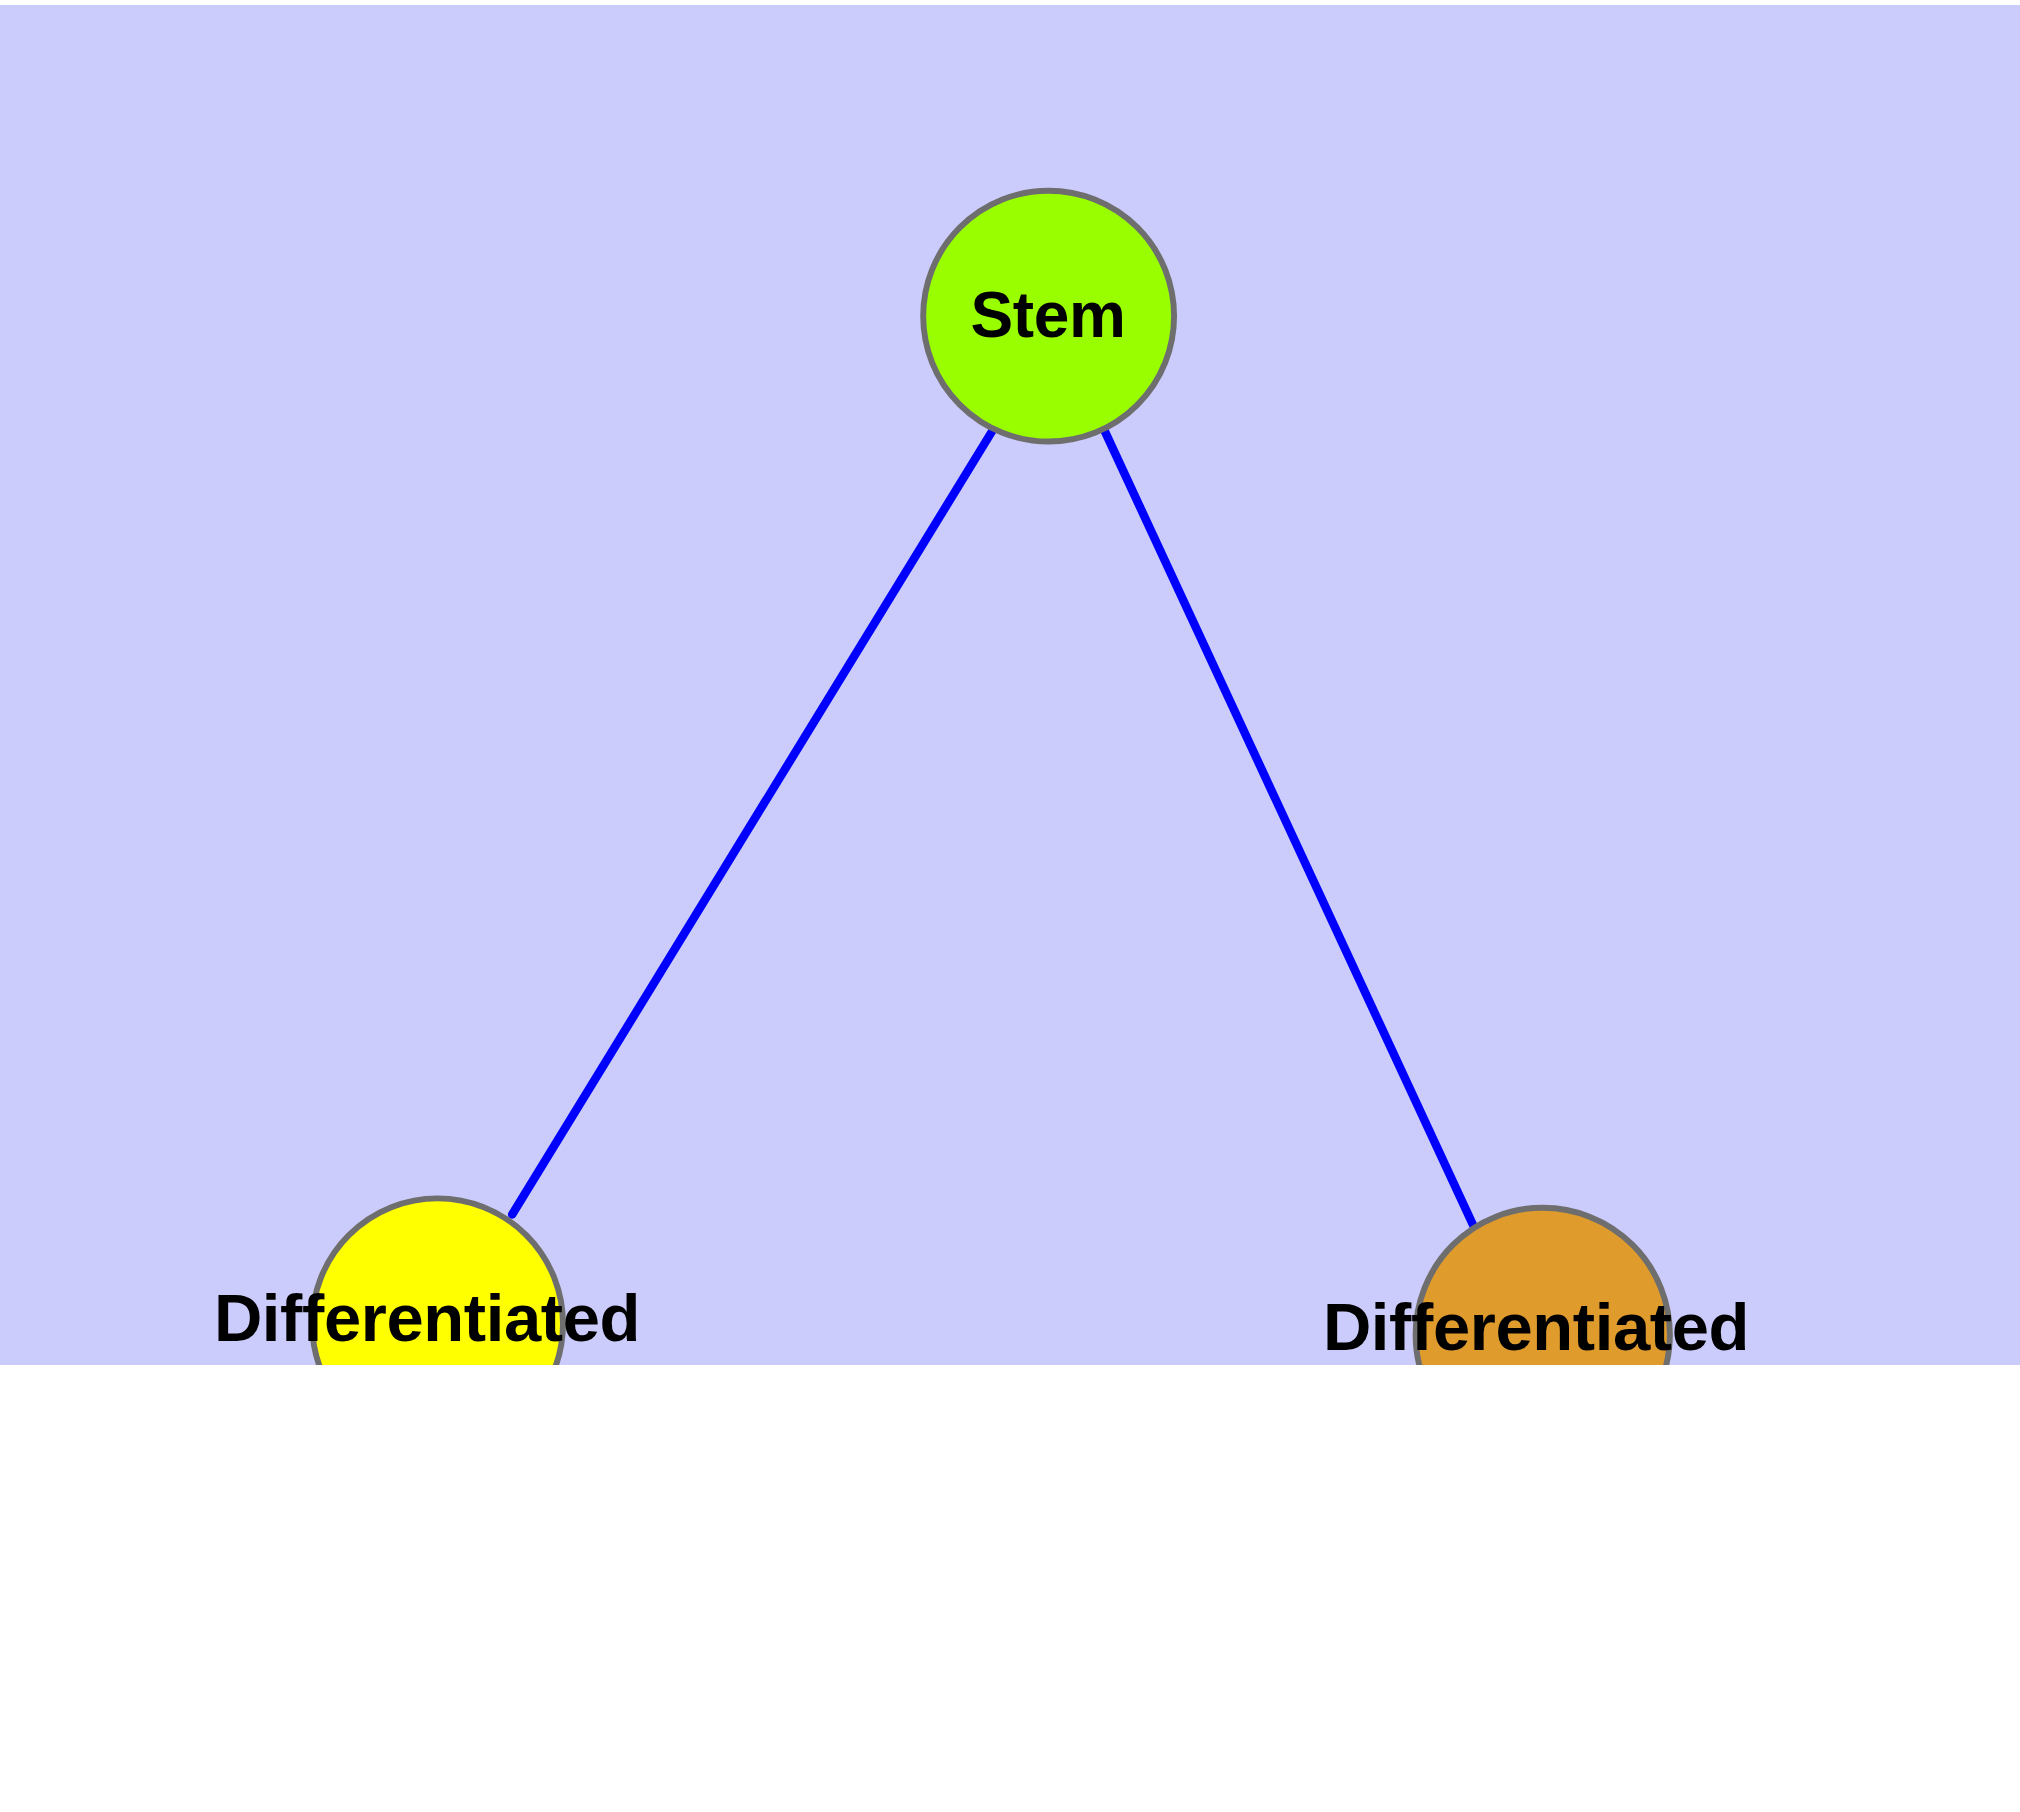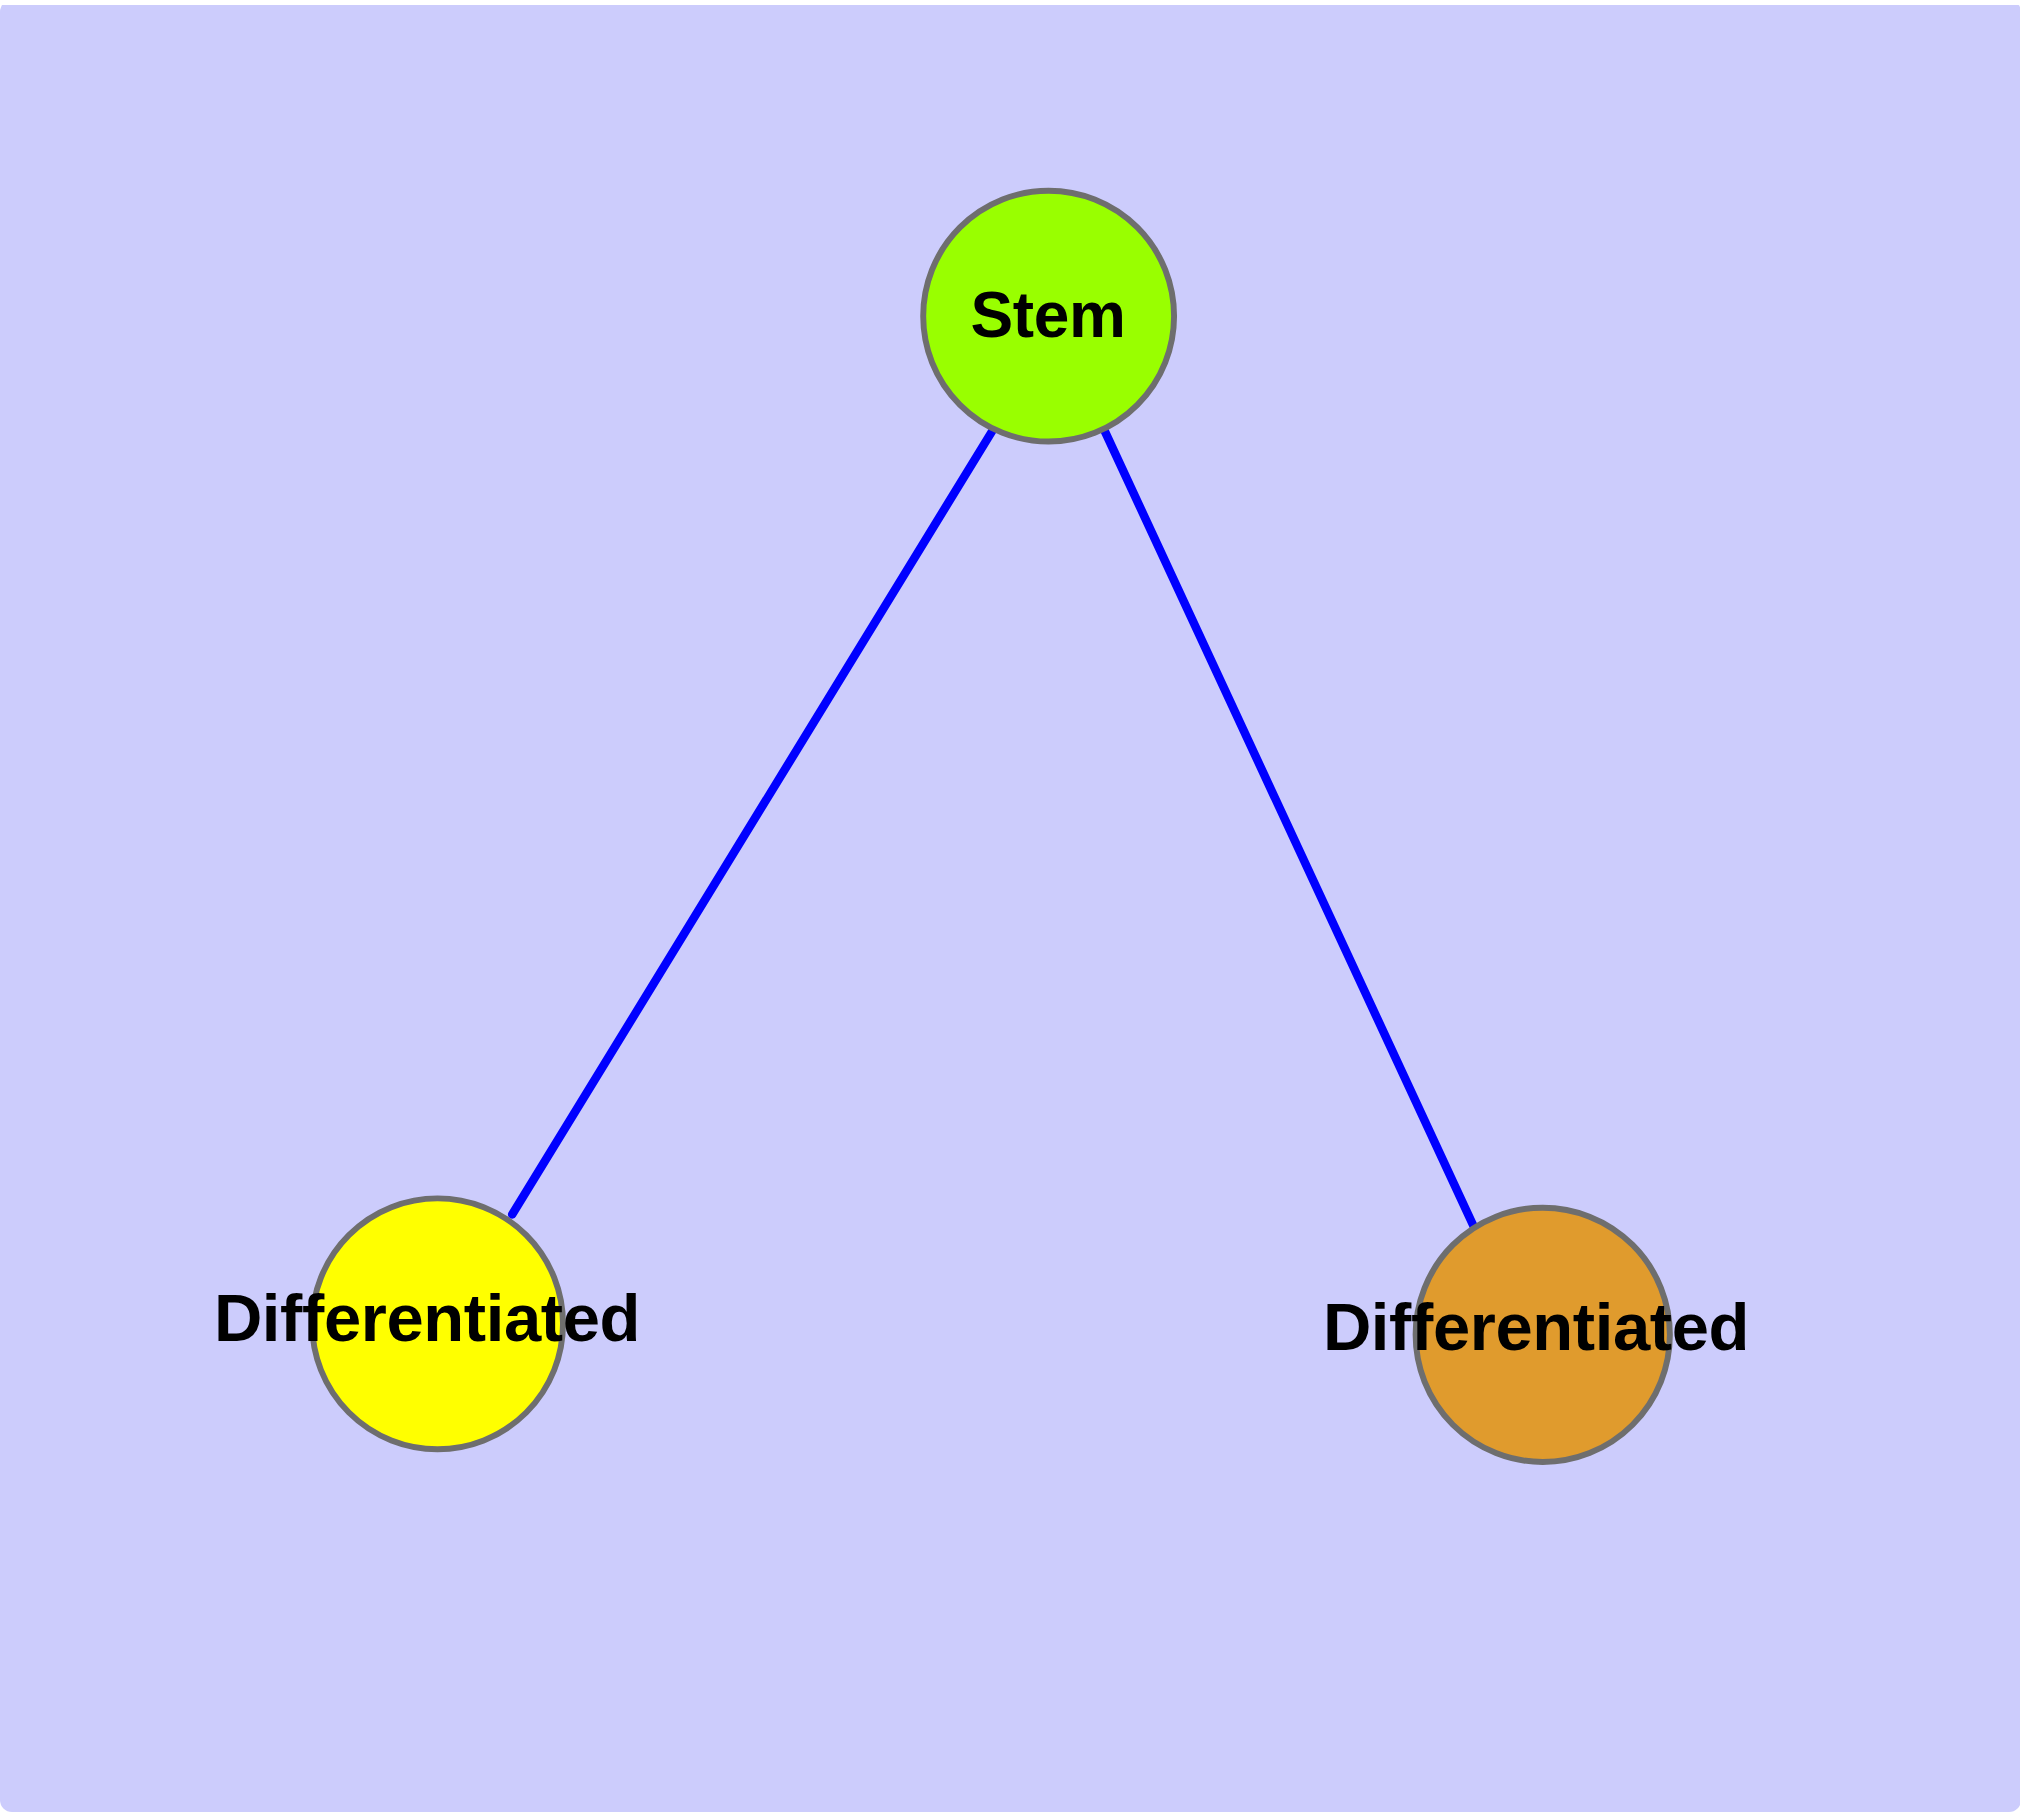--- a/index.html
+++ b/index.html
@@ -4,25 +4,24 @@
 <title>Cell differentiation graph</title>
 <style>
   html, body {
     margin: 0;
     padding: 0;
     background: #ffffff;
   }
   #canvas {
     position: relative;
     width: 2021px;
-    height: 1812px;
+    height: 1365px;
     overflow: hidden;
     background: #ffffff;
     font-family: "Liberation Sans", "DejaVu Sans", sans-serif;
-    border-radius: 12px;
   }
   #plot-background {
     position: absolute;
     left: 0;
     top: 5.1px;
     width: 2021px;
     height: 1807px;
     background: #ccccfc;
   }
   #graph-svg {

